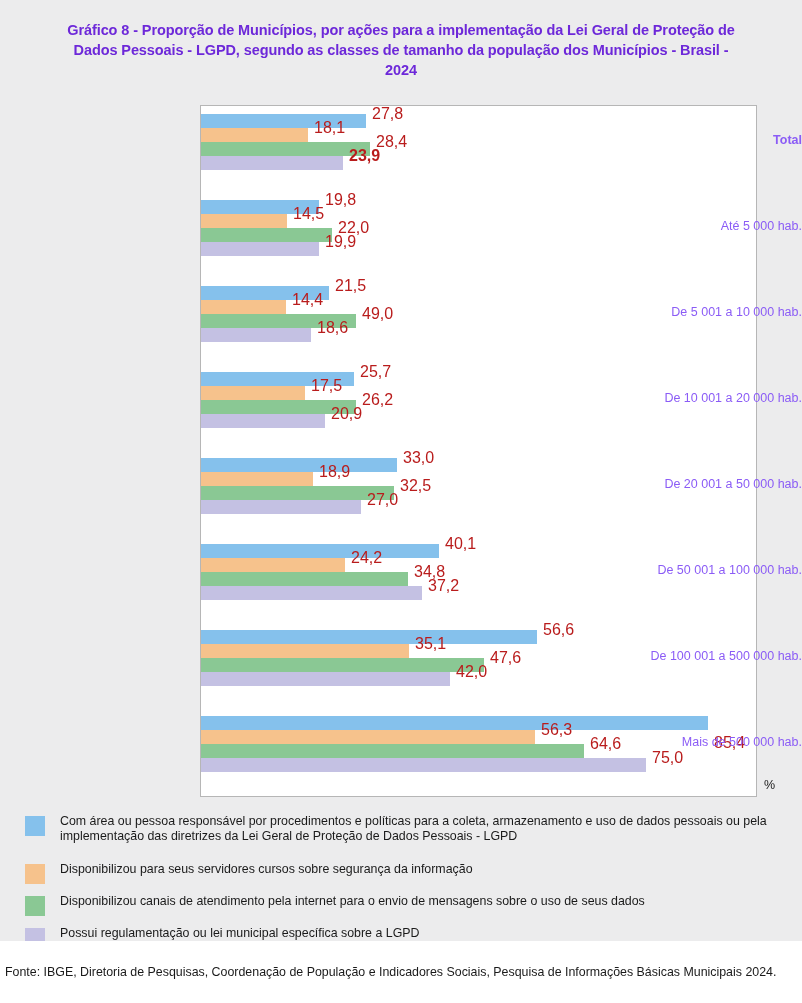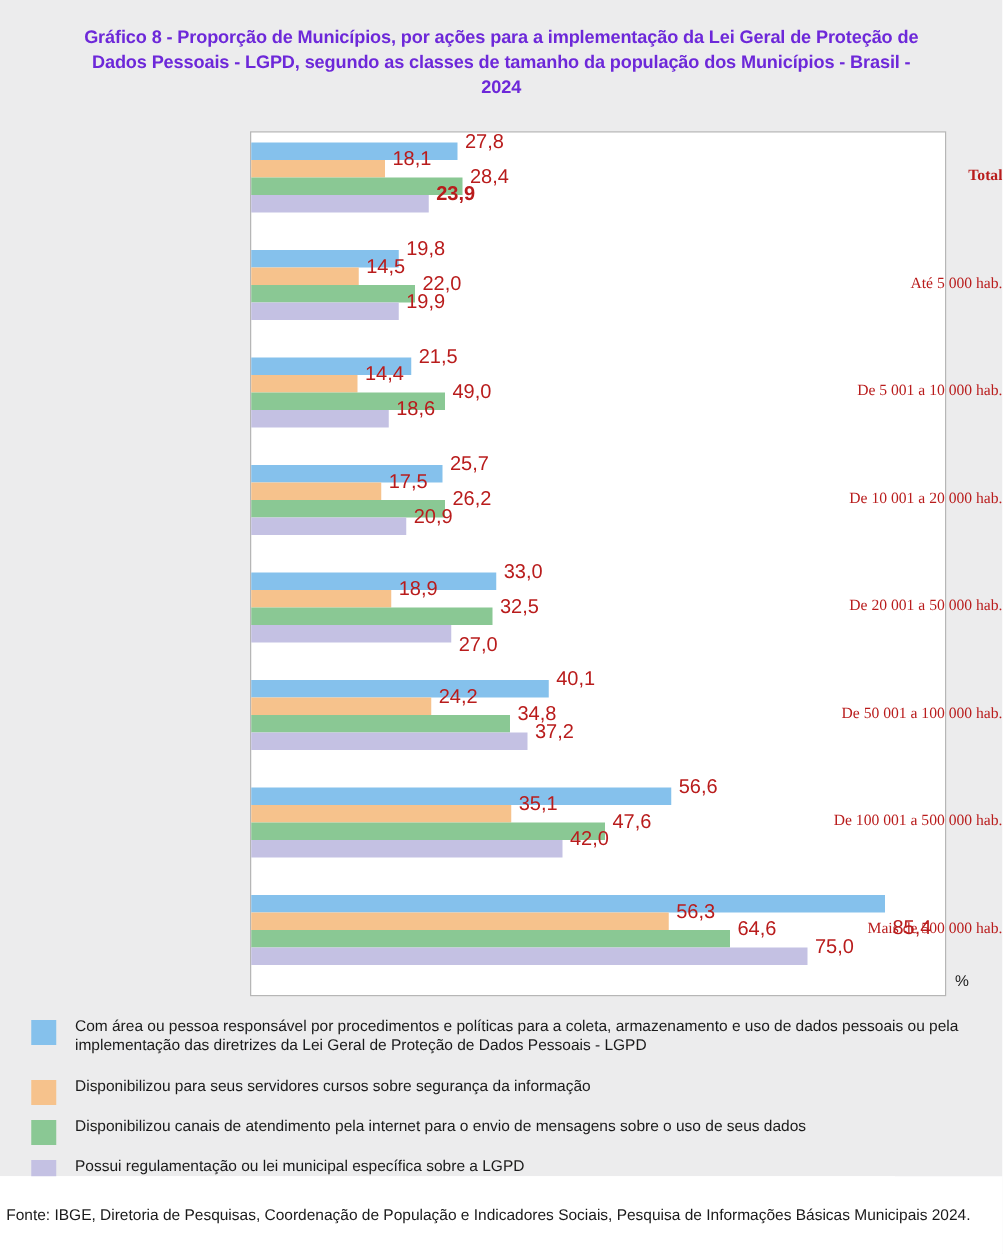--- a/index.html
+++ b/index.html
@@ -69,23 +69,22 @@
     font-size: 16px;
     color: #b91c1c;
     white-space: nowrap;
   }
   .cat-label {
     position: absolute;
     right: 0;
     width: 192px;
     text-align: right;
     font-size: 12.5px;
-    color: #b91c1c;
+    color: #8b5cf6;
     white-space: nowrap;
-    font-family: Liberation Serif, serif;
   }
   .cat-label.bold { font-weight: bold; }
   #pct-label {
     position: absolute;
     left: 764px;
     top: 778px;
     font-size: 12.5px;
     color: #1a1a1a;
   }
   
@@ -179,21 +178,21 @@
           <div class="bar-value" style="left: 161px; top: 287px;">26,2</div>
           <div class="bar" style="left: 0px; top: 308px; width: 124px; background: rgb(196, 193, 227);"></div>
           <div class="bar-value" style="left: 130px; top: 301px;">20,9</div>
           <div class="bar" style="left: 0px; top: 352px; width: 196px; background: rgb(133, 193, 236);"></div>
           <div class="bar-value" style="left: 202px; top: 345px;">33,0</div>
           <div class="bar" style="left: 0px; top: 366px; width: 112px; background: rgb(246, 194, 140);"></div>
           <div class="bar-value" style="left: 118px; top: 359px;">18,9</div>
           <div class="bar" style="left: 0px; top: 380px; width: 193px; background: rgb(138, 200, 148);"></div>
           <div class="bar-value" style="left: 199px; top: 373px;">32,5</div>
           <div class="bar" style="left: 0px; top: 394px; width: 160px; background: rgb(196, 193, 227);"></div>
-          <div class="bar-value" style="left: 166px; top: 404px; text-align: right;">27,0</div>
+          <div class="bar-value" style="left: 166px; top: 387px; text-align: right;">27,0</div>
           <div class="bar" style="left: 0px; top: 438px; width: 238px; background: rgb(133, 193, 236);"></div>
           <div class="bar-value" style="left: 244px; top: 431px;">40,1</div>
           <div class="bar" style="left: 0px; top: 452px; width: 144px; background: rgb(246, 194, 140);"></div>
           <div class="bar-value" style="left: 150px; top: 445px;">24,2</div>
           <div class="bar" style="left: 0px; top: 466px; width: 207px; background: rgb(138, 200, 148);"></div>
           <div class="bar-value" style="left: 213px; top: 459px;">34,8</div>
           <div class="bar" style="left: 0px; top: 480px; width: 221px; background: rgb(196, 193, 227);"></div>
           <div class="bar-value" style="left: 227px; top: 473px;">37,2</div>
           <div class="bar" style="left: 0px; top: 524px; width: 336px; background: rgb(133, 193, 236);"></div>
           <div class="bar-value" style="left: 342px; top: 517px;">56,6</div>

